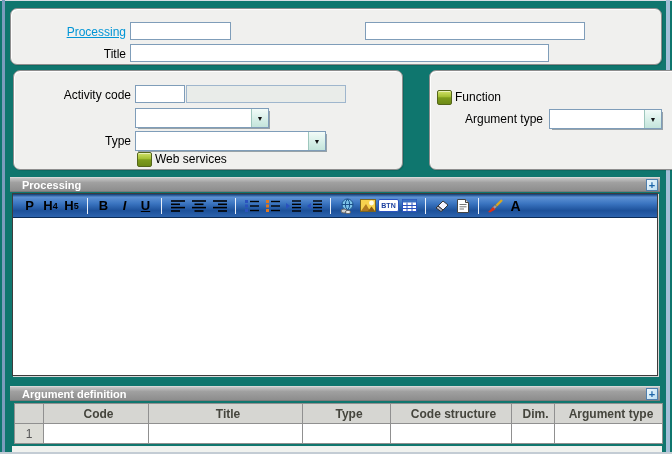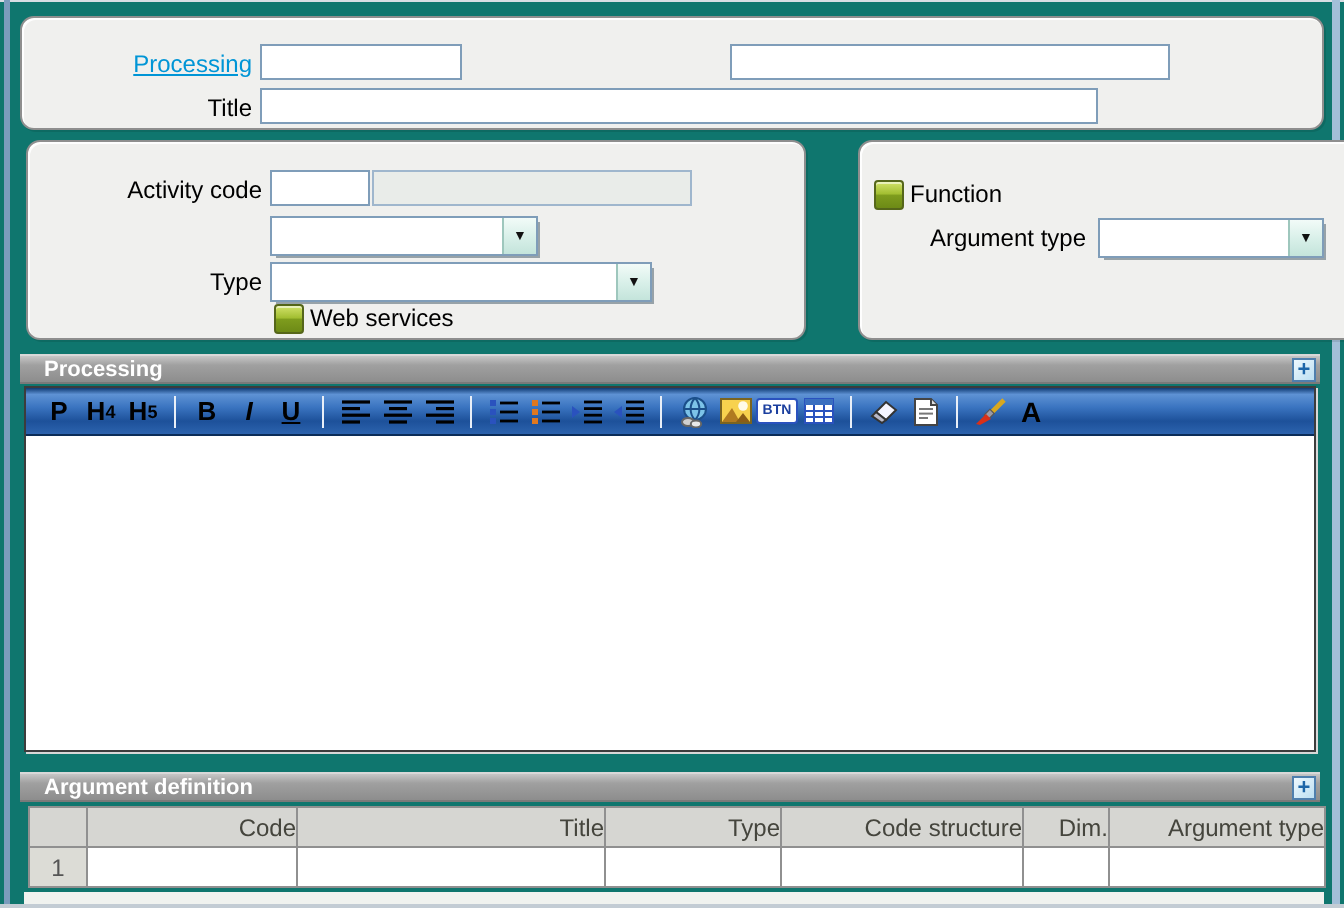--- a/index.html
+++ b/index.html
@@ -30,21 +30,21 @@
   .editor-frame{position:absolute;left:12px;top:193px;width:646px;height:183px;border:1px solid #3c3c3c;background:#fff;box-sizing:border-box;box-shadow:1px 1px 0 #d8d8d8;}
   .toolbar{height:24px;background:linear-gradient(180deg,#0f3a72 0%,#5e92d4 14%,#3a74c0 42%,#1d519a 72%,#2c63ae 100%);border-bottom:1px solid #0b2c58;display:flex;align-items:center;padding:0 6px;box-sizing:border-box;}
   .tb-btn{min-width:21px;height:20px;display:flex;align-items:center;justify-content:center;color:#000;font-weight:bold;font-size:13px;cursor:pointer;flex:0 0 auto;}
   .tb-btn sub{font-size:9px;font-weight:bold;}
   .tb-sep{width:1px;height:16px;background:#e9eff8;margin:0 5px;flex:0 0 auto;}
   .btn-chip{background:#fff;border:1px solid #2a52be;border-radius:2px;color:#1b3f9e;font-size:7px;font-weight:bold;padding:2px 2px;line-height:7px;}
   .editor-body{position:relative;height:157px;background:#fff;cursor:text;}
   
   .ptable{position:absolute;left:14px;top:403px;border-collapse:collapse;table-layout:fixed;font-size:12px;}
   .ptable td,.ptable th{border:1px solid #909090;height:20px;padding:0 0 0 5px;box-sizing:border-box;overflow:hidden;white-space:nowrap;}
-  .ptable th{background:linear-gradient(180deg,#dedeb? 0%,#d6d6d2 100%);background:#d6d6d2;font-weight:normal;color:#45453d;text-align:right;}
+  .ptable th{background:linear-gradient(180deg,#dedeb? 0%,#d6d6d2 100%);background:#d6d6d2;font-weight:bold;color:#45453d;text-align:center;}
   .ptable td{background:#fff;}
   .ptable .rownum{background:#dcdcd6;color:#555;text-align:center;padding:0;}
   .bottom-strip{position:absolute;left:12px;top:446px;width:650px;height:8px;background:#f0f2ef;}
   svg{display:block;}
 </style>
 </head>
 <body>
 
 <div class="screen">
   <div class="frame-top"></div>

